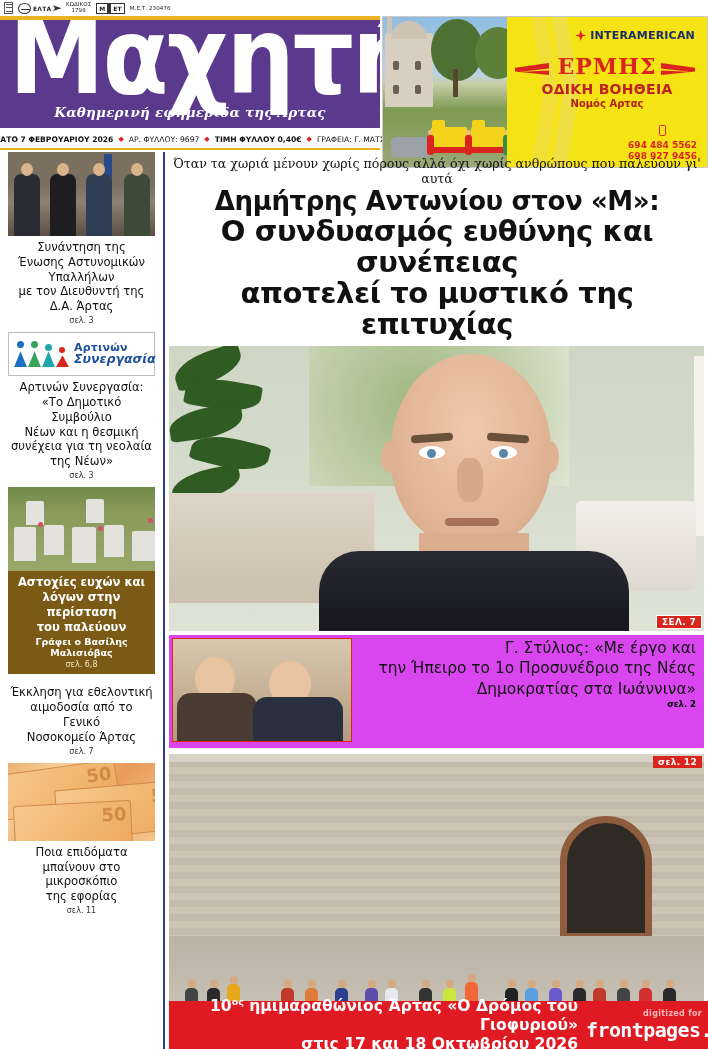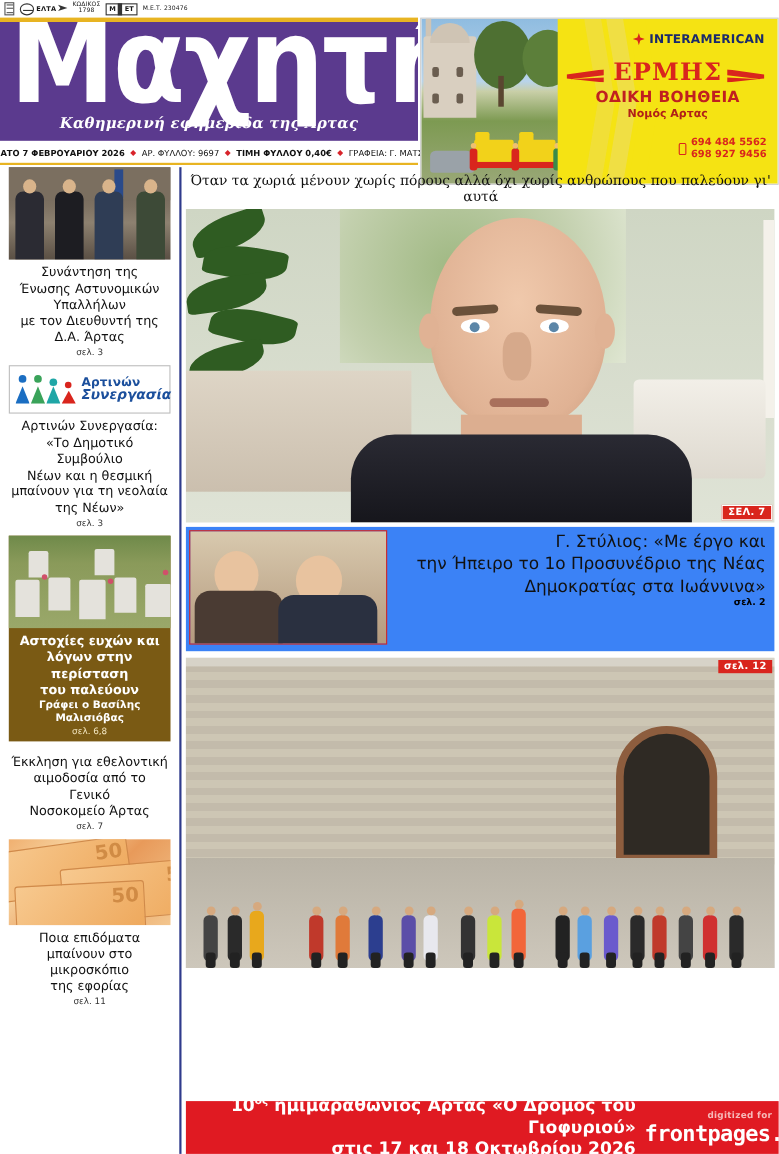--- a/index.html
+++ b/index.html
@@ -129,22 +129,22 @@
   .wing-r { right: 12px; transform: scaleX(-1); }
   .ad-odiki {
     position: absolute; right: 10px; top: 64px; width: 180px; text-align: center;
     font-size: 14px; font-weight: bold; color: #c02020; letter-spacing: .3px;
   }
   .ad-nomos {
     position: absolute; right: 10px; top: 81px; width: 180px; text-align: center;
     font-size: 10px; font-weight: bold; color: #b02018;
   }
   .ad-phones {
-    position: absolute; right: 10px; bottom: 20px; display: flex; align-items: center; gap: 4px;
-    font-size: 9px; font-weight: bold; color: #d9251d; line-height: 1.25;
+    position: absolute; right: 10px; bottom: 5px; display: flex; align-items: center; gap: 4px;
+    font-size: 9px; font-weight: bold; color: #d9251d; line-height: 1.25; flex-direction: column;
   }
   .phone-icon { width: 7px; height: 11px; border: 1.2px solid #d9251d; border-radius: 1.5px; }
 
   
   .leftcol {
     position: absolute; left: 0; top: 152px; width: 163px; height: 1041px;
     padding: 0 8px;
   }
   .lc-block { margin-bottom: 7px; }
   .lc-photo { width: 100%; height: 84px; overflow: hidden; position: relative; }
@@ -252,21 +252,21 @@
   .badge-sel {
     position: absolute; right: 2px; bottom: 2px;
     background: #d9251d; color: #fff; font-size: 9px; font-weight: bold;
     padding: 1px 5px; letter-spacing: .3px;
   }
   .badge-sel.outline { border: 1.2px solid #fff; }
 
   
   .promo {
     position: relative; margin: 4px 0 0 3px; width: 535px; height: 113px;
-    background: #3b82f6;
+    background: #d946ef;
     display: flex; align-items: flex-start;
   }
   .promo-photo {
     width: 180px; height: 104px; margin: 3px 0 0 3px;
     border: 1.5px solid #d9251d; overflow: hidden; position: relative;
     background: linear-gradient(to bottom,#d8c9ae,#b49a7e);
   }
   .promo-photo .pp-head{position:absolute;border-radius:50%;background:#e8c39f;}
   .promo-photo .pp-suit{position:absolute;bottom:0;border-radius:14px 14px 0 0;}
   .promo-text {
@@ -446,21 +446,21 @@
         </div>
         <div class="logo-text">
           <div class="t1">Αρτινών</div>
           <div class="t2">Συνεργασία</div>
         </div>
       </div>
       <div class="lc-cap">
           <div>Αρτινών Συνεργασία:</div>
           <div>«Το Δημοτικό Συμβούλιο</div>
           <div>Νέων και η θεσμική</div>
-          <div>μπαίνουν για τη νεολαία</div>
+          <div>συνέχεια για τη νεολαία</div>
           <div>της Νέων»</div>
         </div>
       <div class="lc-sel">σελ. 3</div>
     </div>
 
     <div class="lc-block brown-block">
       <div class="lc-photo ph-cem">
         <div class="gr" style="left:6px;bottom:10px;width:22px;height:34px"></div>
         <div class="gr" style="left:36px;bottom:16px;width:20px;height:30px"></div>
         <div class="gr" style="left:64px;bottom:8px;width:24px;height:36px"></div>
@@ -509,20 +509,25 @@
         </div>
       <div class="lc-sel">σελ. 11</div>
     </div>
 
   </div>
 
   <div class="maincol">
 
     <div class="kicker">Όταν τα χωριά μένουν χωρίς πόρους αλλά όχι χωρίς ανθρώπους που παλεύουν γι' αυτά</div>
 
+    <div class="headline">
+      <span class="l1">Δημήτρης Αντωνίου στον «Μ»:</span>
+      <span class="l2">Ο συνδυασμός ευθύνης και συνέπειας</span>
+      <span class="l3">αποτελεί το μυστικό της επιτυχίας</span>
+    </div>
 
     <div class="hero">
       <div class="bgtree"></div>
       <div class="rail"></div>
       <div class="plant">
         <span class="leaf" style="left:4px;top:6px;width:70px;height:30px;transform:rotate(-18deg)"></span>
         <span class="leaf" style="left:16px;top:34px;width:76px;height:30px;transform:rotate(10deg)"></span>
         <span class="leaf" style="left:0px;top:62px;width:74px;height:30px;transform:rotate(-8deg)"></span>
         <span class="leaf" style="left:22px;top:92px;width:78px;height:30px;transform:rotate(14deg)"></span>
         <span class="leaf" style="left:2px;top:124px;width:70px;height:28px;transform:rotate(-12deg)"></span>

